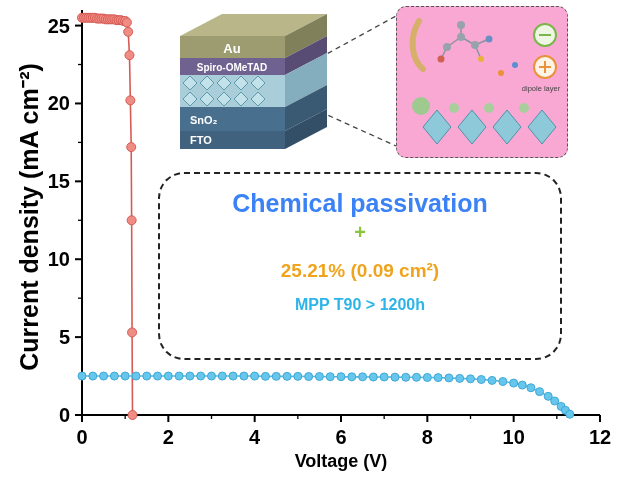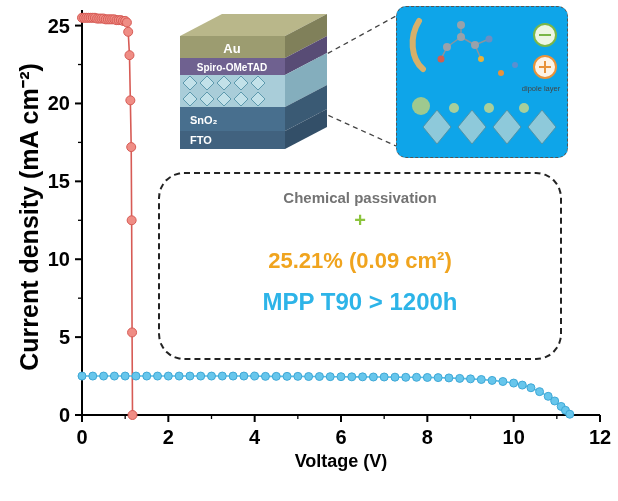--- a/index.html
+++ b/index.html
@@ -6,27 +6,27 @@
   #stage{position:relative;width:618px;height:501px;background:#fff;overflow:hidden;outline:1px solid #d9d9d9;}
   svg text{font-family:"Liberation Sans",sans-serif;}
   text.tick{font-size:20px;font-weight:700;fill:#000;}
   .xlabel{position:absolute;left:82px;top:451px;width:518px;text-align:center;
           font-size:18px;font-weight:700;color:#000;}
   .ylabel{position:absolute;left:-182px;top:200px;width:420px;text-align:center;
           font-size:25px;font-weight:700;color:#000;transform:rotate(-90deg);}
   .note-box{position:absolute;left:158px;top:172px;width:404px;height:188px;
             border:2.5px dashed #222;border-radius:26px;box-sizing:border-box;
             display:flex;flex-direction:column;align-items:center;padding-top:15px;}
-  .n-green{color:#737373;font-weight:700;font-size:15px;line-height:1.15;}
+  .n-green{color:#3b82f6;font-weight:700;font-size:25px;line-height:1.15;}
   .n-plus{color:#8cc43d;font-weight:700;font-size:20px;margin:3px 0;}
-  .n-orange{color:#f0a41e;font-weight:700;font-size:22px;margin-top:13px;display:flex;}
-  .n-blue{color:#2db4e8;font-weight:700;font-size:24px;margin-top:14px;}
+  .n-orange{color:#f0a41e;font-weight:700;font-size:19px;margin-top:13px;display:flex;}
+  .n-blue{color:#2db4e8;font-weight:700;font-size:16px;margin-top:14px;}
   .stack-wrap{position:absolute;left:160px;top:6px;width:210px;height:165px;}
   .mol-inset{position:absolute;left:396px;top:6px;width:172px;height:152px;
-             border:1.5px dashed #555;border-radius:10px;box-sizing:border-box;background:#0ea5e9;}
+             border:1.5px dashed #555;border-radius:10px;box-sizing:border-box;background:#f9a8d4;}
   .dev-label{font-weight:700;fill:#fff;}
   .decor{position:absolute;left:0;top:0;pointer-events:none;}
 </style>
 </head>
 <body>
 
 <div id="stage">
 
   
   <svg id="plot" width="618" height="501">

